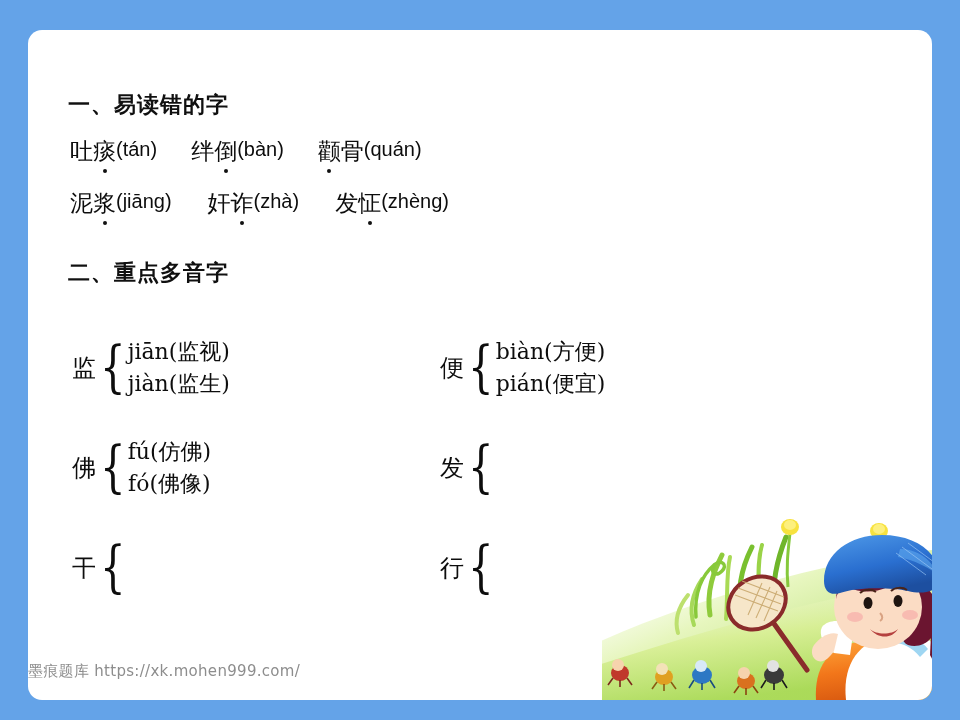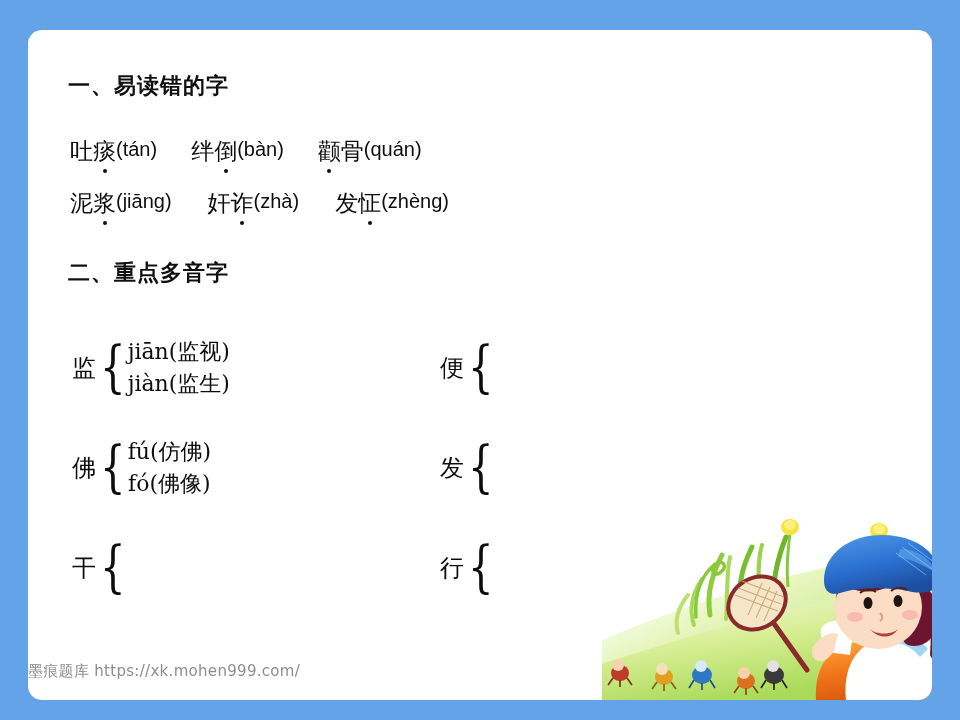--- a/index.html
+++ b/index.html
@@ -38,21 +38,21 @@
   
   .heading {
     position: absolute;
     font-family: "DejaVu Sans", "Liberation Sans", sans-serif;
     font-weight: bold;
     font-size: 22px;
     color: #101010;
     letter-spacing: 1px;
     white-space: nowrap;
   }
-  #heading-1 { left: 40px; top: 41px; }
+  #heading-1 { left: 40px; top: 60px; }
   #heading-2 { left: 40px; top: 228px; }
 
   
   .word-row {
     position: absolute;
     display: flex;
     align-items: flex-start;
     white-space: nowrap;
   }
   #row-1 { left: 42px; top: 108px; }
@@ -362,20 +362,24 @@
           <span class="poly-head">监</span>
           <span class="brace">{</span>
           <span class="poly-defs">
             <span class="poly-def">jiān(监视)</span>
             <span class="poly-def">jiàn(监生)</span>
           </span>
         </div>
         <div class="poly-cell right">
           <span class="poly-head">便</span>
           <span class="brace">{</span>
+          <span class="poly-defs">
+            <span class="poly-def">biàn(方便)</span>
+            <span class="poly-def">pián(便宜)</span>
+          </span>
         </div>
       </div>
 
       <div class="poly-row" id="poly-row-1">
         <div class="poly-cell left">
           <span class="poly-head">佛</span>
           <span class="brace">{</span>
           <span class="poly-defs">
             <span class="poly-def">fú(仿佛)</span>
             <span class="poly-def">fó(佛像)</span>

